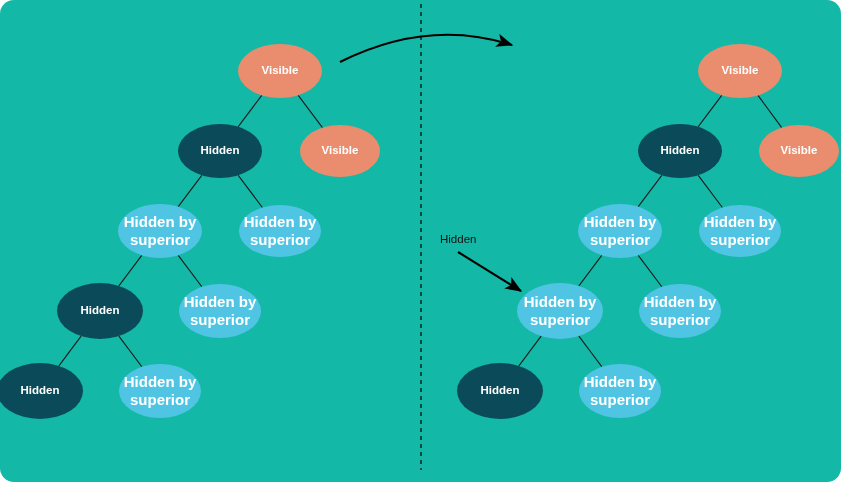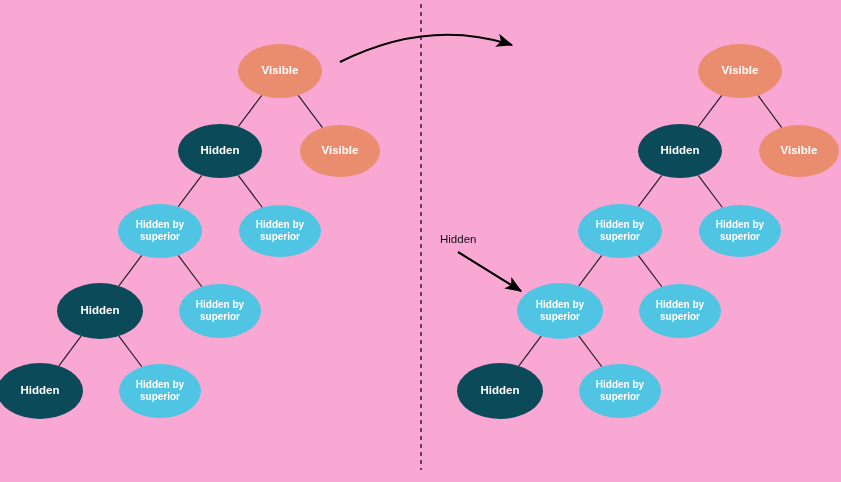--- a/index.html
+++ b/index.html
@@ -8,22 +8,23 @@
     padding: 0;
     background: #ffffff;
   }
   body {
     font-family: "Liberation Sans", sans-serif;
   }
   #canvas {
     position: relative;
     width: 841px;
     height: 482px;
-    background: #f9a8d4;
+    background: #14b8a6;
     overflow: hidden;
+    border-radius: 14px;
   }
   #edges-layer, #annotations-layer {
     position: absolute;
     left: 0;
     top: 0;
     width: 841px;
     height: 482px;
     pointer-events: none;
   }
   #nodes-layer {
@@ -47,21 +48,21 @@
     -webkit-font-smoothing: antialiased;
   }
   .node-label {
     display: block;
     width: 100%;
     padding: 0 4px;
     box-sizing: border-box;
     white-space: pre-line;
   }
   .node.one-line .node-label { font-size: 11.5px; }
-  .node.two-line .node-label { font-size: 10px; }
+  .node.two-line .node-label { font-size: 15px; }
   .annot-text {
     position: absolute;
     font-size: 11.5px;
     color: #111111;
     font-family: "Liberation Sans", sans-serif;
     white-space: nowrap;
   }
 </style>
 </head>
 <body>

